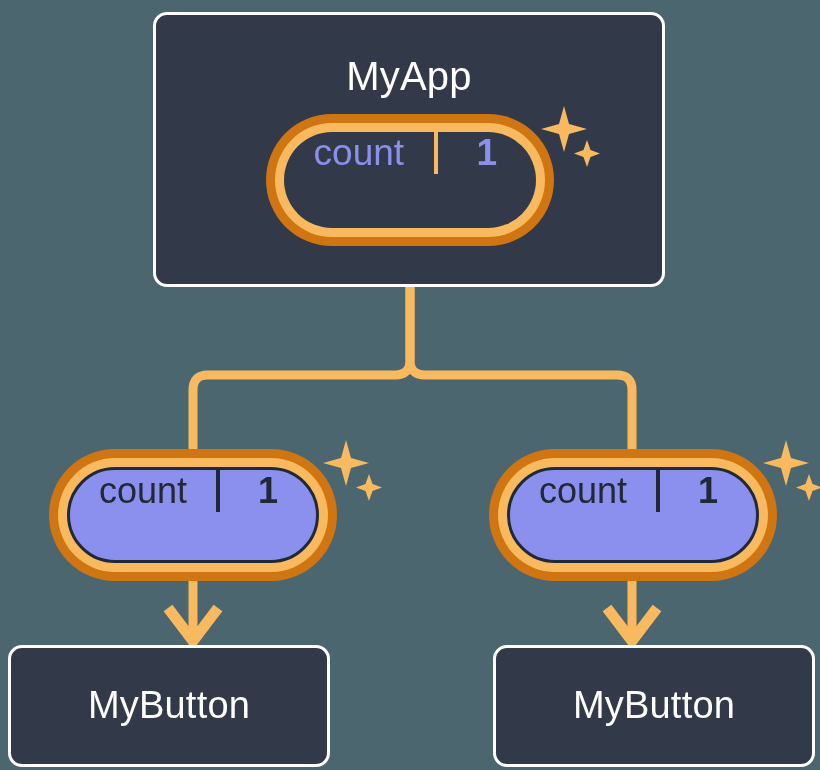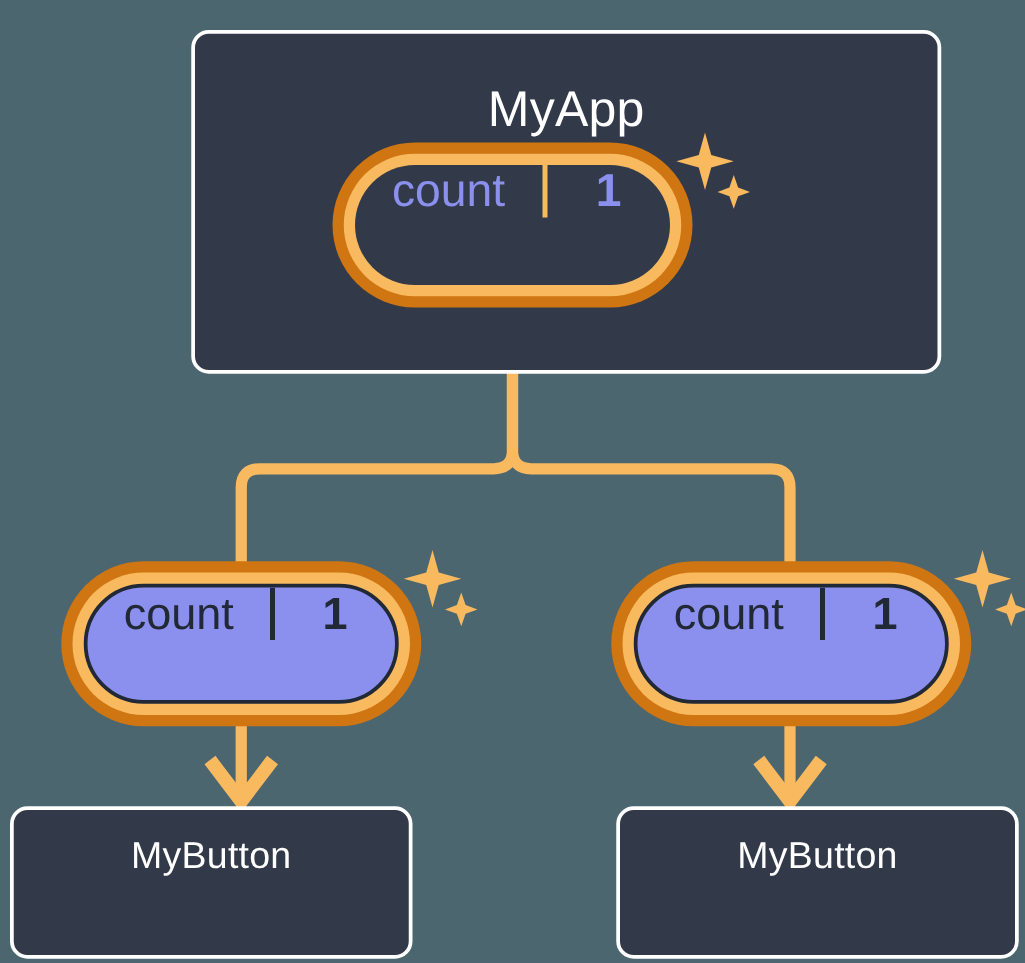--- a/index.html
+++ b/index.html
@@ -28,26 +28,26 @@
     position: absolute;
     left: 0;
     right: 0;
     text-align: center;
     color: #ffffff;
     font-weight: 400;
     letter-spacing: 0.2px;
     white-space: nowrap;
   }
 
-  #app-card { left: 153px; top: 24px; width: 600px; height: 275px; }
+  #app-card { left: 153px; top: 12px; width: 512px; height: 275px; }
   #app-card .card-title { top: 39px; font-size: 40px; }
 
   #btn-card-left  { left: 8px;   top: 645px; width: 322px; height: 122px; }
   #btn-card-right { left: 493px; top: 645px; width: 322px; height: 122px; }
-  .btn-card .card-title { top: 20px; font-size: 30px; }
+  .btn-card .card-title { top: 36px; font-size: 38px; }
 
   
   .pill-wrap {
     position: absolute;
     width: 288px;
     height: 132px;
   }
   
   .pill-outer {
     position: absolute;

